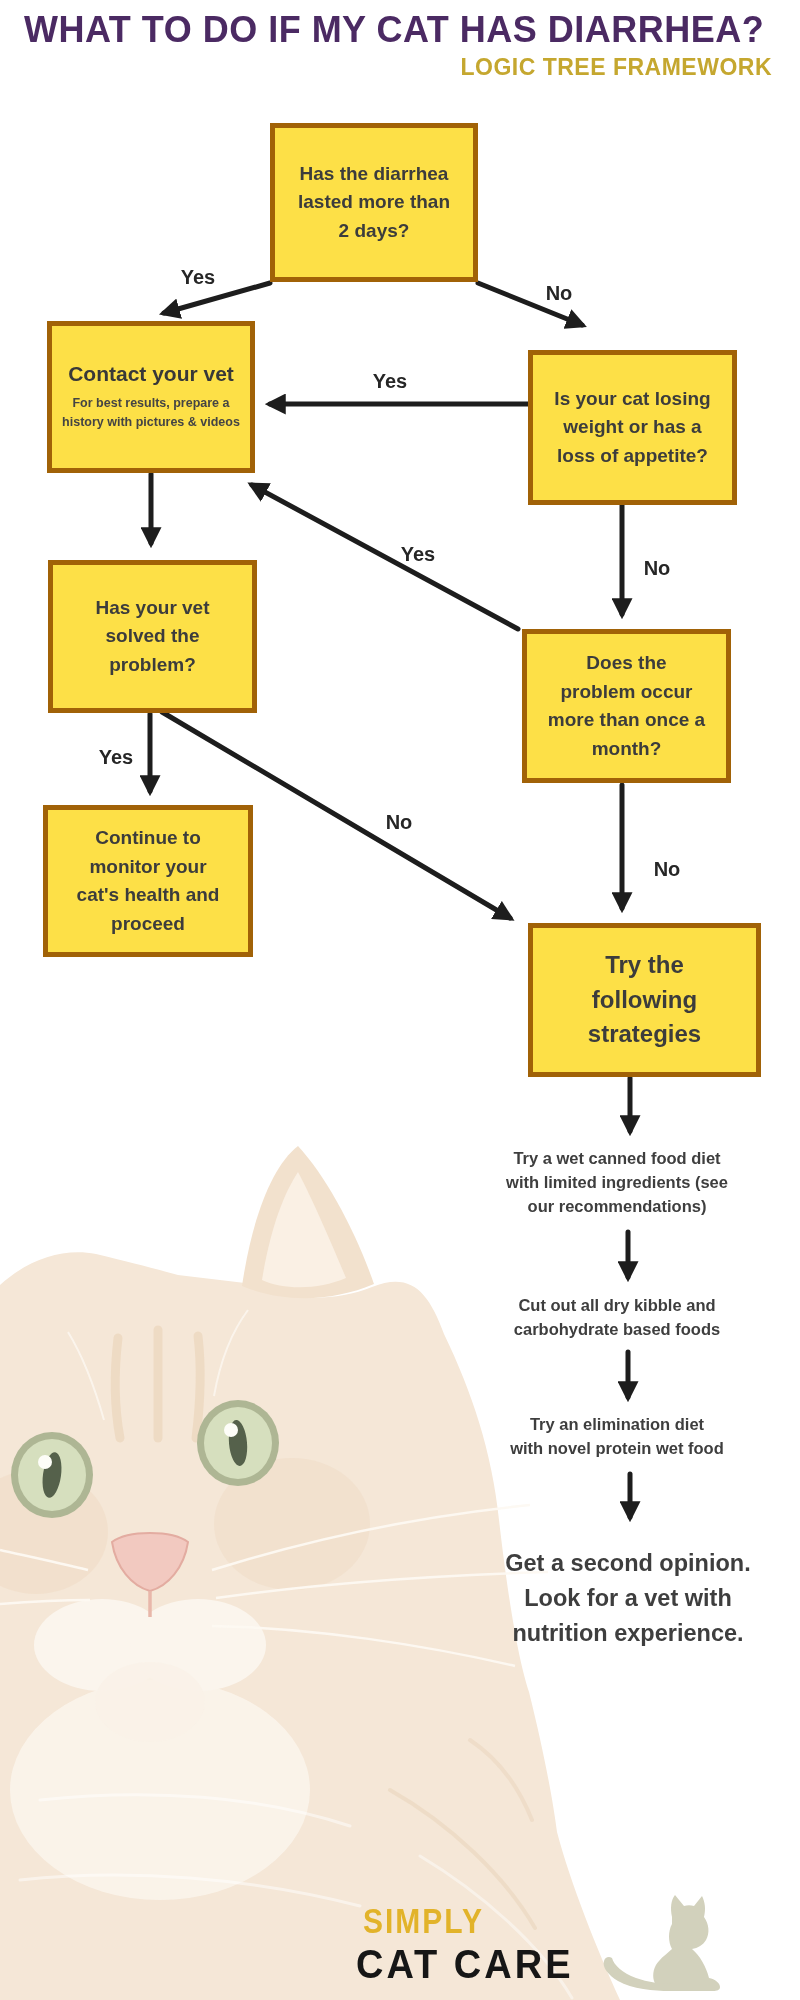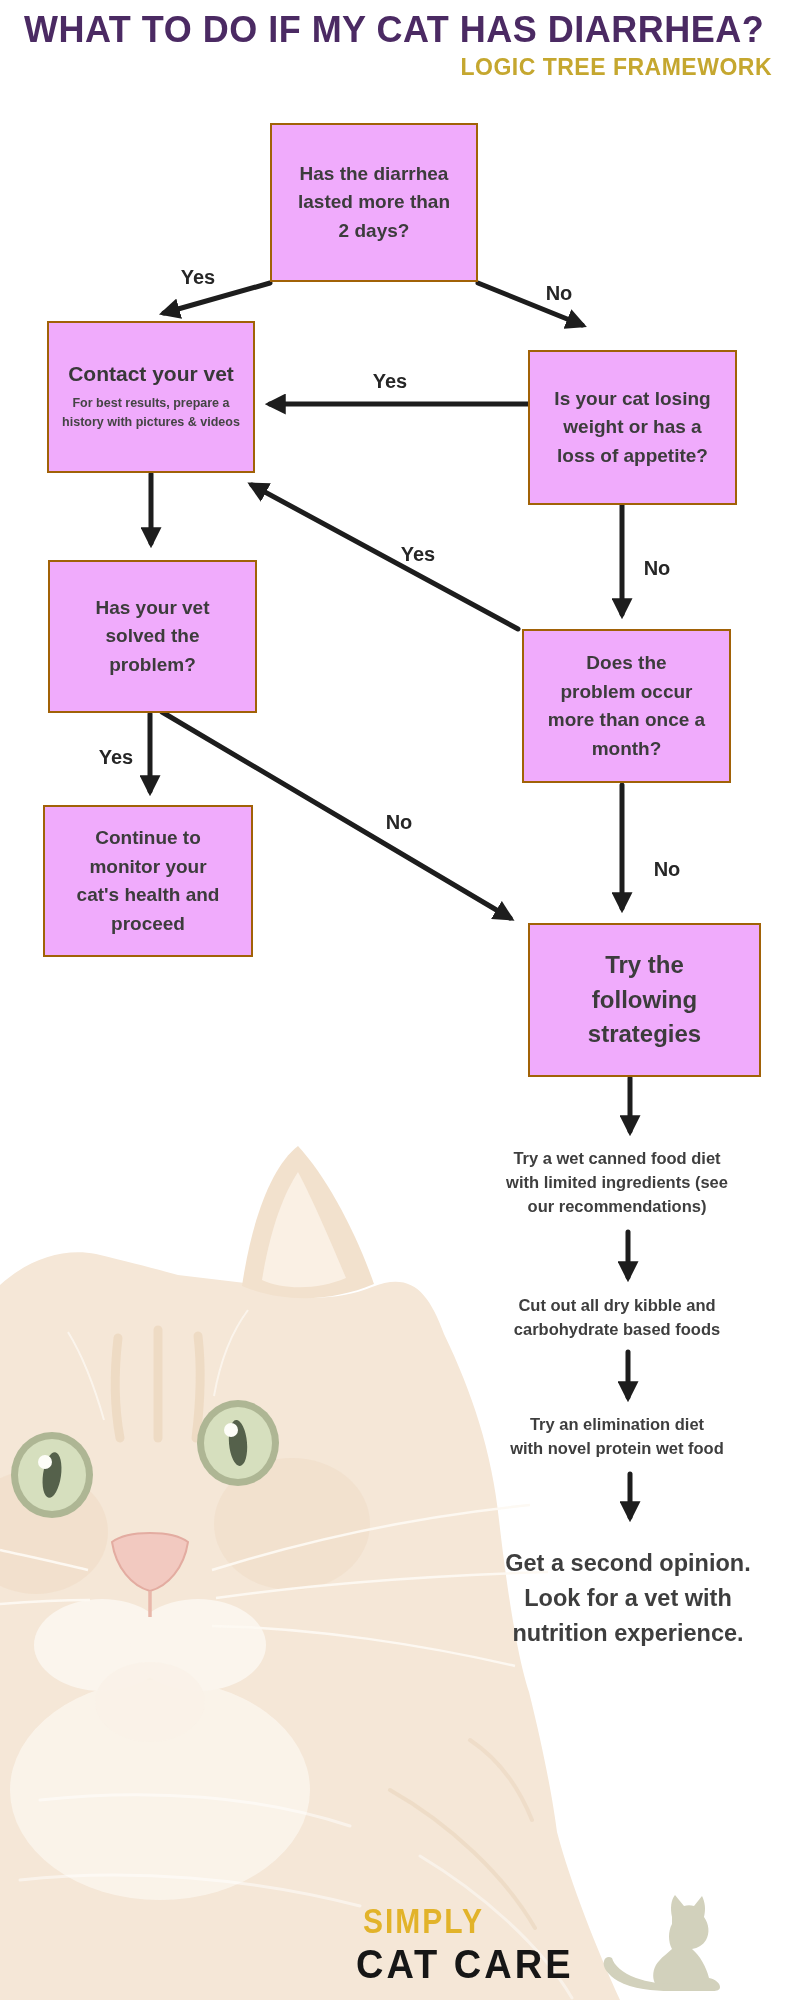--- a/index.html
+++ b/index.html
@@ -13,21 +13,21 @@
     font-size:36px;font-weight:bold;letter-spacing:.5px;color:#4b2a63;
     text-align:left;line-height:1.1;
   }
   .subtitle{
     position:absolute;right:28px;top:54px;width:500px;
     font-size:23px;font-weight:bold;letter-spacing:.5px;color:#c5a72f;
     text-align:right;
   }
   
   .fbox{
-    position:absolute;background:#f0abfc;border:2px solid #a16207;
+    position:absolute;background:#fde047;border:5px solid #a16207;
     display:flex;flex-direction:column;align-items:center;justify-content:center;
     text-align:center;color:#3a3a3a;z-index:3;box-sizing:border-box;padding:6px;
   }
   .fbox .btxt{white-space:pre-line;font-size:19px;line-height:1.5;font-weight:bold;color:#3c3c3c;}
   .fbox .btitle{font-size:21px;font-weight:bold;color:#383838;}
   .fbox .bnote{white-space:pre-line;font-size:12.5px;line-height:1.55;font-weight:bold;color:#444;margin-top:8px;}
   .fbox.big .btxt{font-size:24px;line-height:1.45;}
   
   .elbl{
     position:absolute;transform:translate(-50%,-50%);

